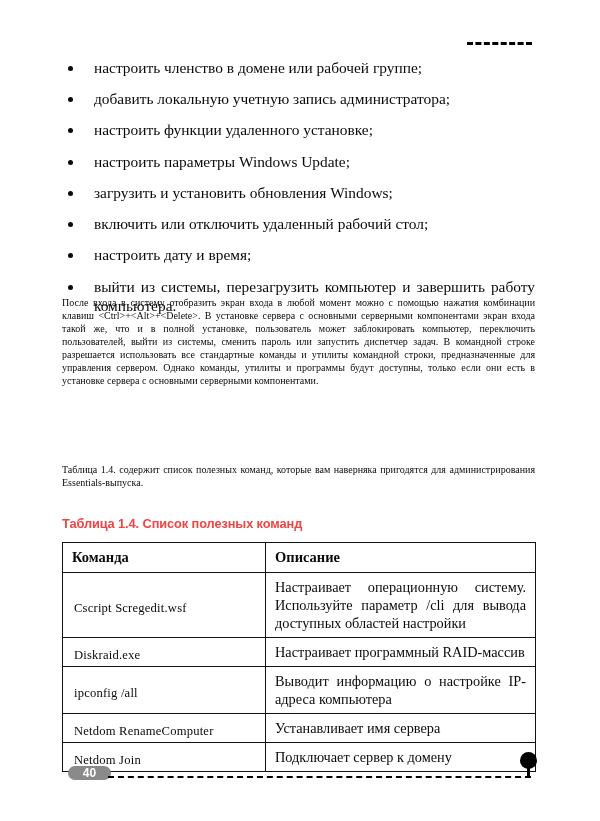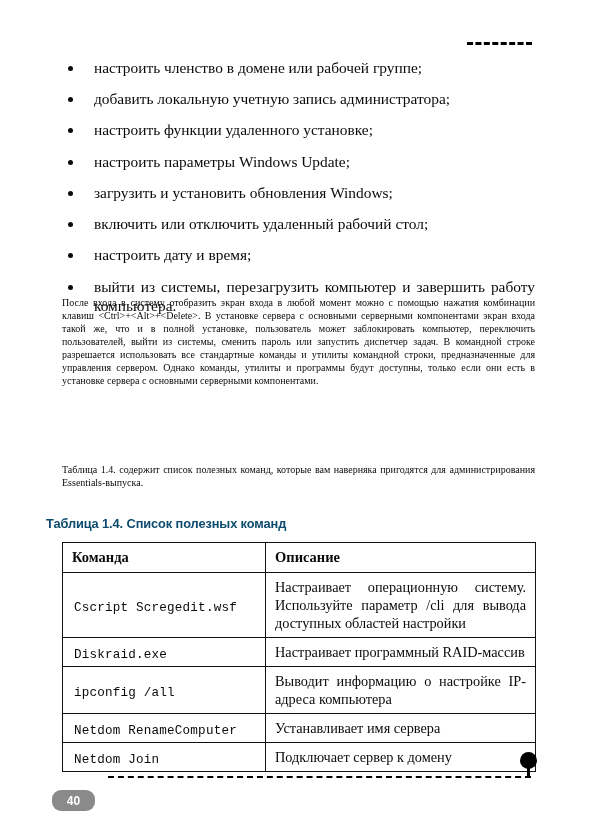--- a/index.html
+++ b/index.html
@@ -101,43 +101,44 @@
     text-align: justify;
     text-justify: inter-word;
     margin: 0;
   }
   #para-login { top: 296px; }
   #para-table-intro { top: 463px; }
 
   
   .table-caption {
     position: absolute;
-    left: 46px;
+    left: 62px;
     top: 516px;
     font-family: "Liberation Sans", "DejaVu Sans", sans-serif;
     font-size: 12.8px;
     font-weight: bold;
     letter-spacing: -0.1px;
-    color: #0c4a6e;
+    color: #ef4444;
     white-space: nowrap;
   }
 
   
   .cmd-table {
     position: absolute;
     left: 62px;
     top: 542px;
     width: 473px;
     border-collapse: collapse;
     table-layout: fixed;
   }
   .cmd-table td, .cmd-table th {
     border: 1.3px solid #111111;
     vertical-align: middle;
     box-sizing: border-box;
+    font-family: Liberation Serif, serif;
   }
   .col-cmd { width: 203px; }
   .col-desc { width: 270px; }
 
   .cmd-table thead th {
     height: 30px;
     text-align: left;
     padding: 3px 9px;
     font-family: "Liberation Serif", "DejaVu Serif", serif;
     font-size: 14.5px;
@@ -163,30 +164,29 @@
   
   .footer-zone {
     position: absolute;
     left: 0;
     top: 752px;
     width: 600px;
     height: 40px;
   }
   .page-badge {
     position: absolute;
-    left: 52px;
+    left: 68px;
     top: 14px;
     width: 43px;
-    height: 21px;
+    height: 14px;
     background: #8a8a8a;
     border-radius: 9px;
     display: flex;
     align-items: center;
     justify-content: center;
-    margin-top: 24px;
   }
   .page-number {
     color: #ffffff;
     font-family: "Liberation Sans", "DejaVu Sans", sans-serif;
     font-size: 12px;
     font-weight: bold;
     line-height: 1;
   }
   .footer-dashes {
     position: absolute;

